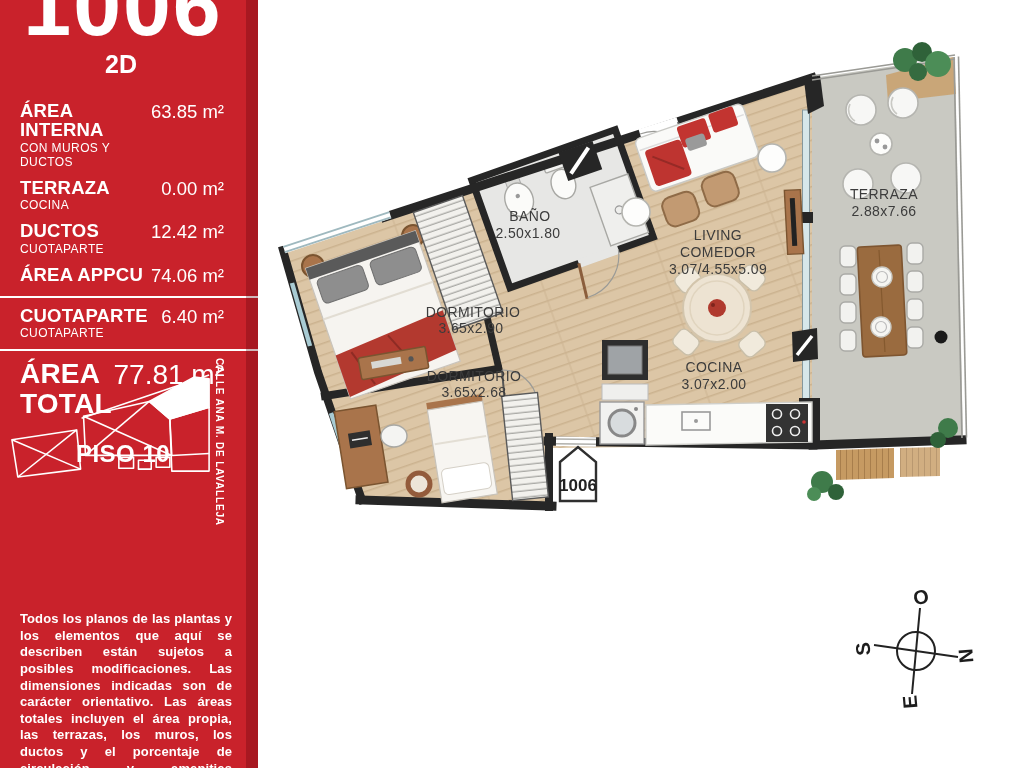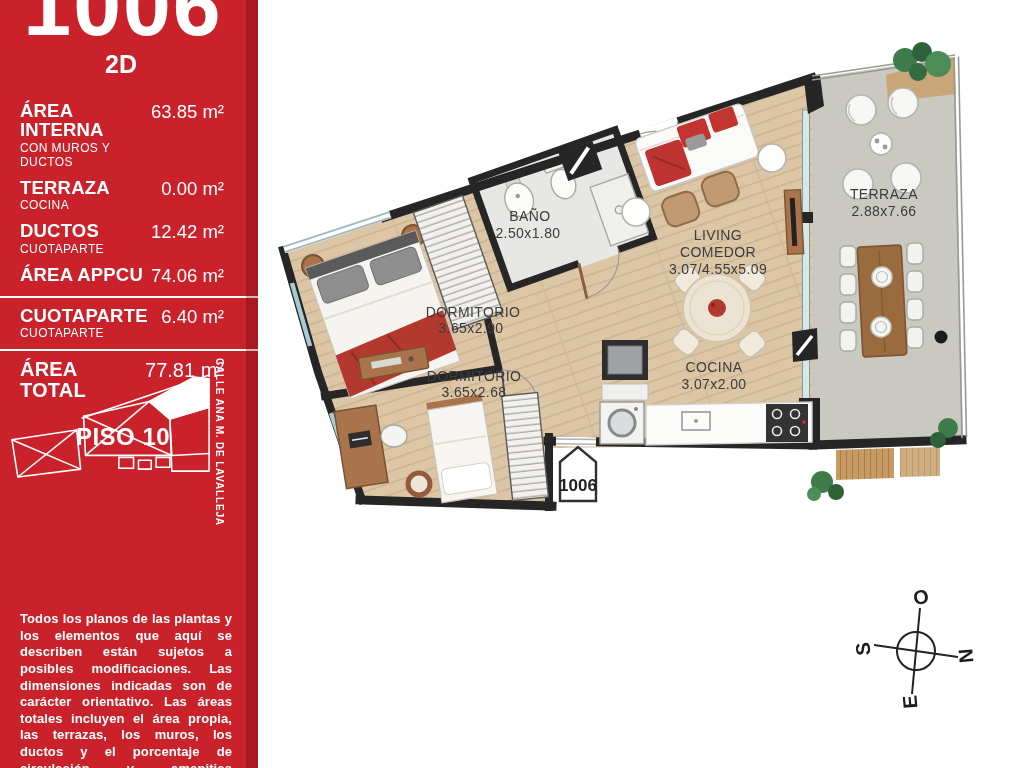--- a/index.html
+++ b/index.html
@@ -13,21 +13,21 @@
         margin-top:-38px;letter-spacing:2px;padding-right:12px;}
   .view-label{font-size:25px;font-weight:bold;text-align:center;margin-top:2px;padding-right:16px;}
   .rows{margin-top:22px;}
   .arow{display:flex;justify-content:space-between;align-items:flex-start;
         padding:0 34px 0 20px;margin-bottom:9px;}
   .alabel{display:flex;flex-direction:column;}
   .l1{font-size:18.5px;font-weight:bold;letter-spacing:0.2px;line-height:1.05;}
   .l2{font-size:12px;font-weight:normal;letter-spacing:0.4px;margin-top:1px;}
   .l2:empty{display:none;}
   .aval{font-size:18.5px;font-weight:normal;white-space:nowrap;}
-  .arow.big .l1,.arow.big .aval{font-size:20px;}
+  .arow.big .l1,.arow.big .aval{font-size:28px;}
   .sep{height:2px;background:#fff;margin:2px 0 8px 0;}
   .floor-label{font-size:24px;font-weight:bold;text-align:center;margin-top:22px;padding-right:12px;letter-spacing:0.5px;}
   .keyplan{position:absolute;left:8px;top:366px;width:206px;height:118px;}
   .street-label{position:absolute;left:214px;top:358px;height:150px;
         writing-mode:vertical-rl;font-size:10px;font-weight:bold;letter-spacing:0.8px;white-space:nowrap;}
   .disclaimer{position:absolute;left:20px;right:26px;top:598px;font-size:13px;font-weight:bold;
         line-height:1.28;text-align:justify;letter-spacing:0.1px;}
   
   .plan-area{position:absolute;left:258px;top:0;width:766px;height:768px;background:#fff;}
   svg text{font-family:"Liberation Sans",sans-serif;}

